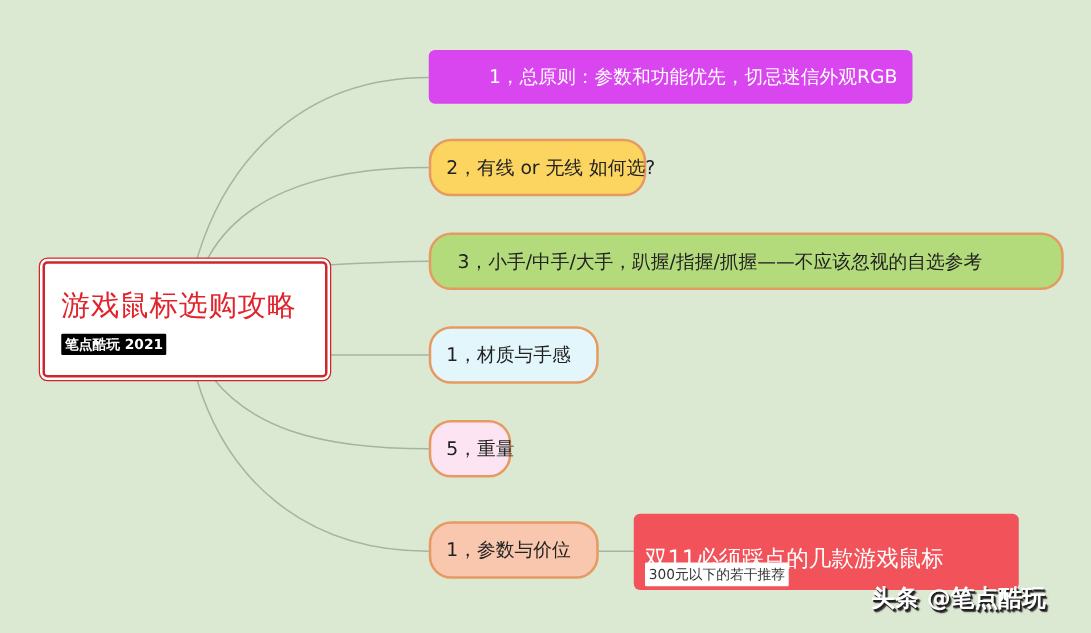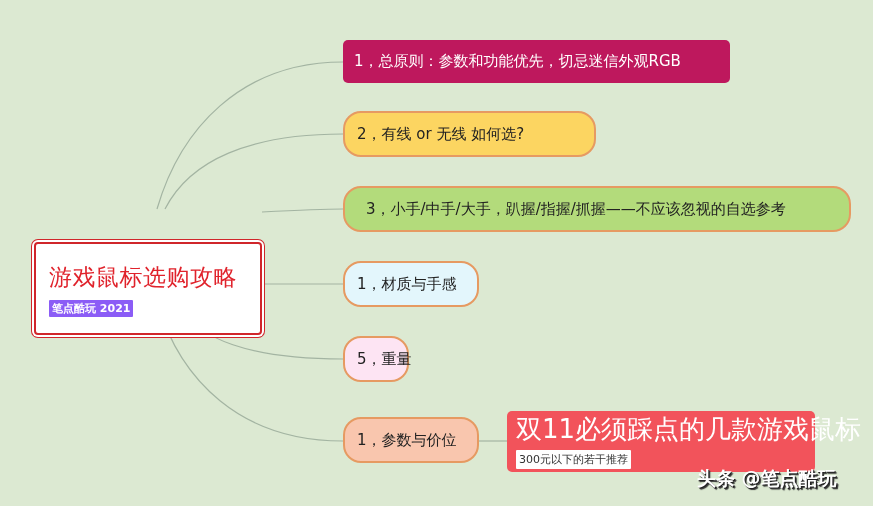--- a/index.html
+++ b/index.html
@@ -7,49 +7,48 @@
     width: 873px; height: 506px; position: relative; overflow: hidden;
     background: #dce9d2;
     font-family: "DejaVu Sans", "Liberation Sans", sans-serif;
   }
   svg.links { position: absolute; left: 0; top: 0; width: 873px; height: 506px; }
   .root {
     position: absolute; left: 34px; top: 209px; width: 228px; height: 93px;
     box-sizing: border-box; background: #fff;
     border: 2px solid #d0262b; border-radius: 4px;
     box-shadow: 0 0 0 2px #fff, 0 0 0 3px #d0262b;
-    margin-top: 33px;
   }
   .root .title {
     position: absolute; left: 13px; top: 18px;
     font-size: 23px; color: #e0232c; white-space: nowrap; letter-spacing: 0.5px;
   }
   .root .tag {
     position: absolute; left: 13px; top: 56px;
-    background: #8b5cf6; color: #fff; font-size: 11px; font-weight: bold;
+    background: #000000; color: #fff; font-size: 11px; font-weight: bold;
     padding: 1px 3px; border-radius: 1px; white-space: nowrap;
   }
   .node {
     position: absolute; box-sizing: border-box; height: 46px;
     border-radius: 18px; border: 2px solid #e69a62;
     font-size: 15px; color: #222; white-space: nowrap;
     display: flex; align-items: center; padding: 0 12px;
   }
-  .n1 { left: 343px; top: 40px; width: 387px; height: 43px; border: none; border-radius: 5px; background: #be185d; color: #fff; padding-left: 11px; }
-  .n2 { left: 343px; top: 111px; width: 253px; background: #fcd561; }
+  .n1 { left: 343px; top: 40px; width: 387px; height: 43px; border: none; border-radius: 5px; background: #d946ef; color: #fff; padding-left: 11px; justify-content: flex-end; }
+  .n2 { left: 343px; top: 111px; width: 174px; background: #fcd561; }
   .n3 { left: 343px; top: 186px; width: 508px; background: #b3db7b; padding-left: 21px; }
   .n4 { left: 343px; top: 261px; width: 136px; background: #e3f6fc; }
   .n5 { left: 343px; top: 336px; width: 66px; background: #fde4f3; }
   .n6 { left: 343px; top: 417px; width: 136px; background: #f9c6ae; }
   .sub {
     position: absolute; left: 507px; top: 411px; width: 308px; height: 61px;
     background: #f2535b; border-radius: 5px;
   }
   .sub .title {
-    position: absolute; left: 9px; top: 1px; font-size: 26px; color: #fff; white-space: nowrap;
+    position: absolute; left: 9px; top: 24px; font-size: 18px; color: #fff; white-space: nowrap;
   }
   .sub .tag {
     position: absolute; left: 9px; top: 39px; background: #fff; color: #333;
     font-size: 11px; padding: 2px 3px; border-radius: 1px; white-space: nowrap;
   }
   .watermark {
     position: absolute; left: 697px; top: 466px; font-size: 19px; color: #fff;
     font-weight: bold; white-space: nowrap;
     text-shadow: 1px 1px 0 #222, 2px 2px 1px #333;
     text-align: center;

